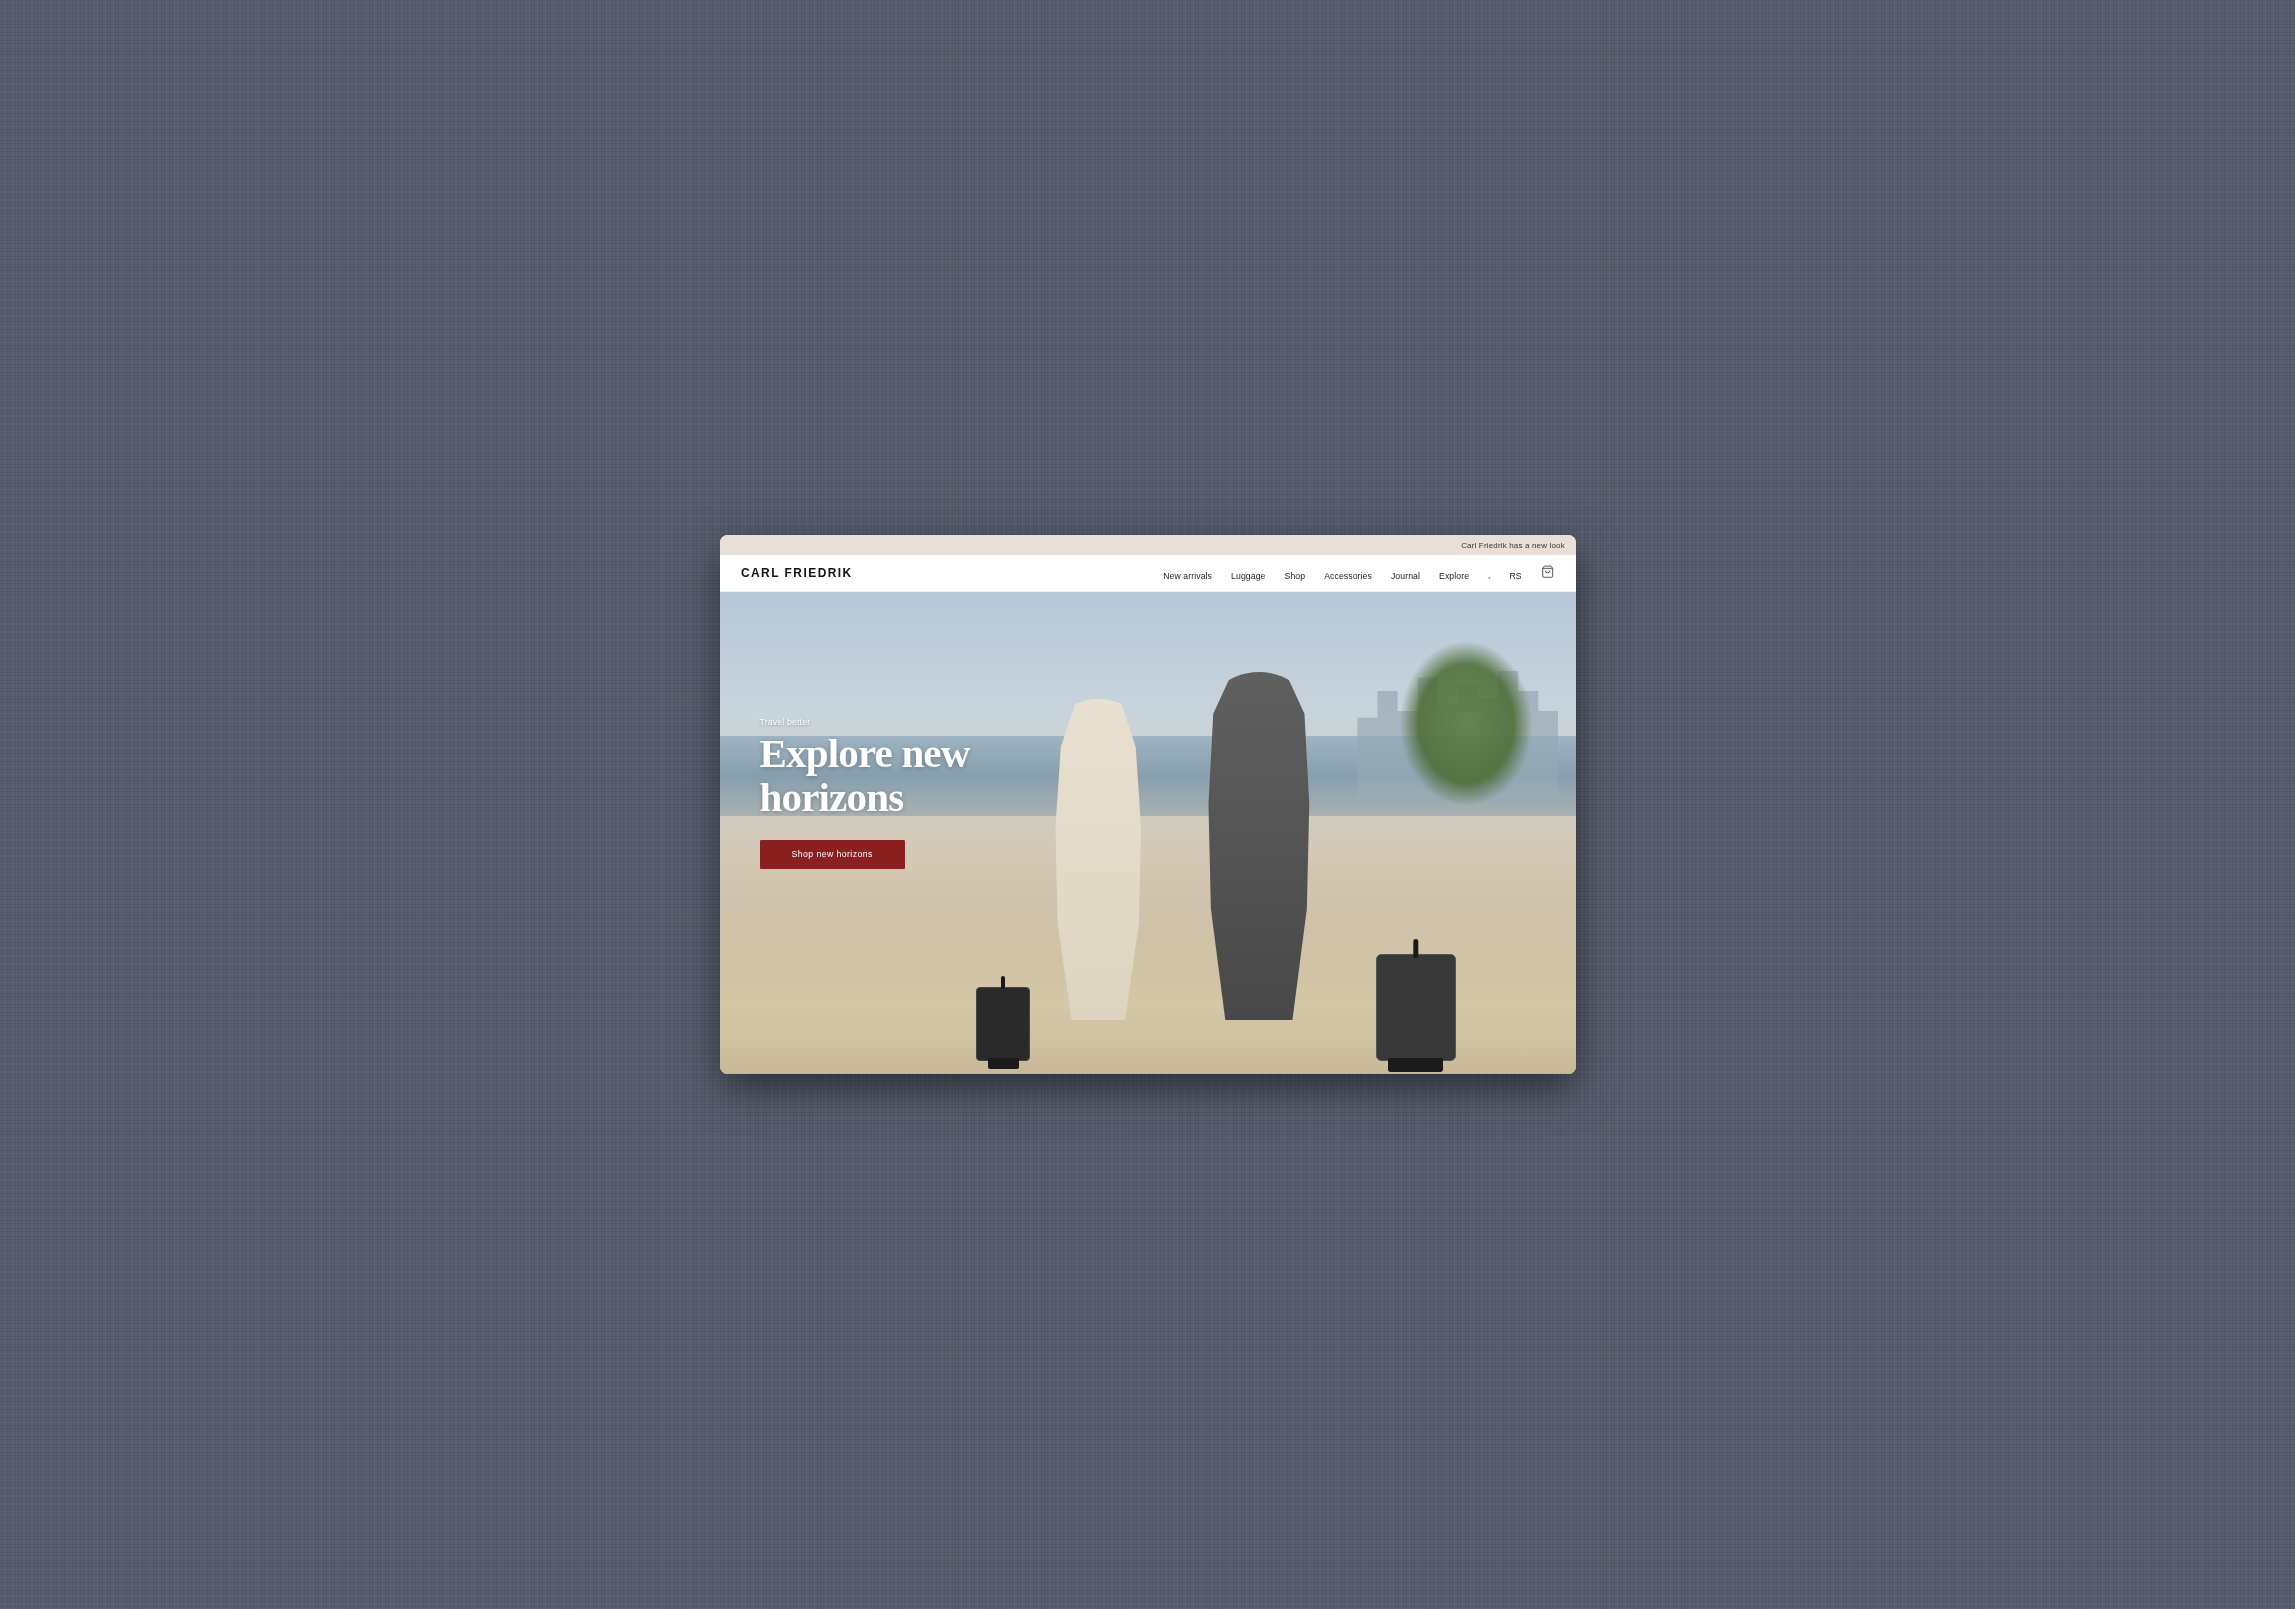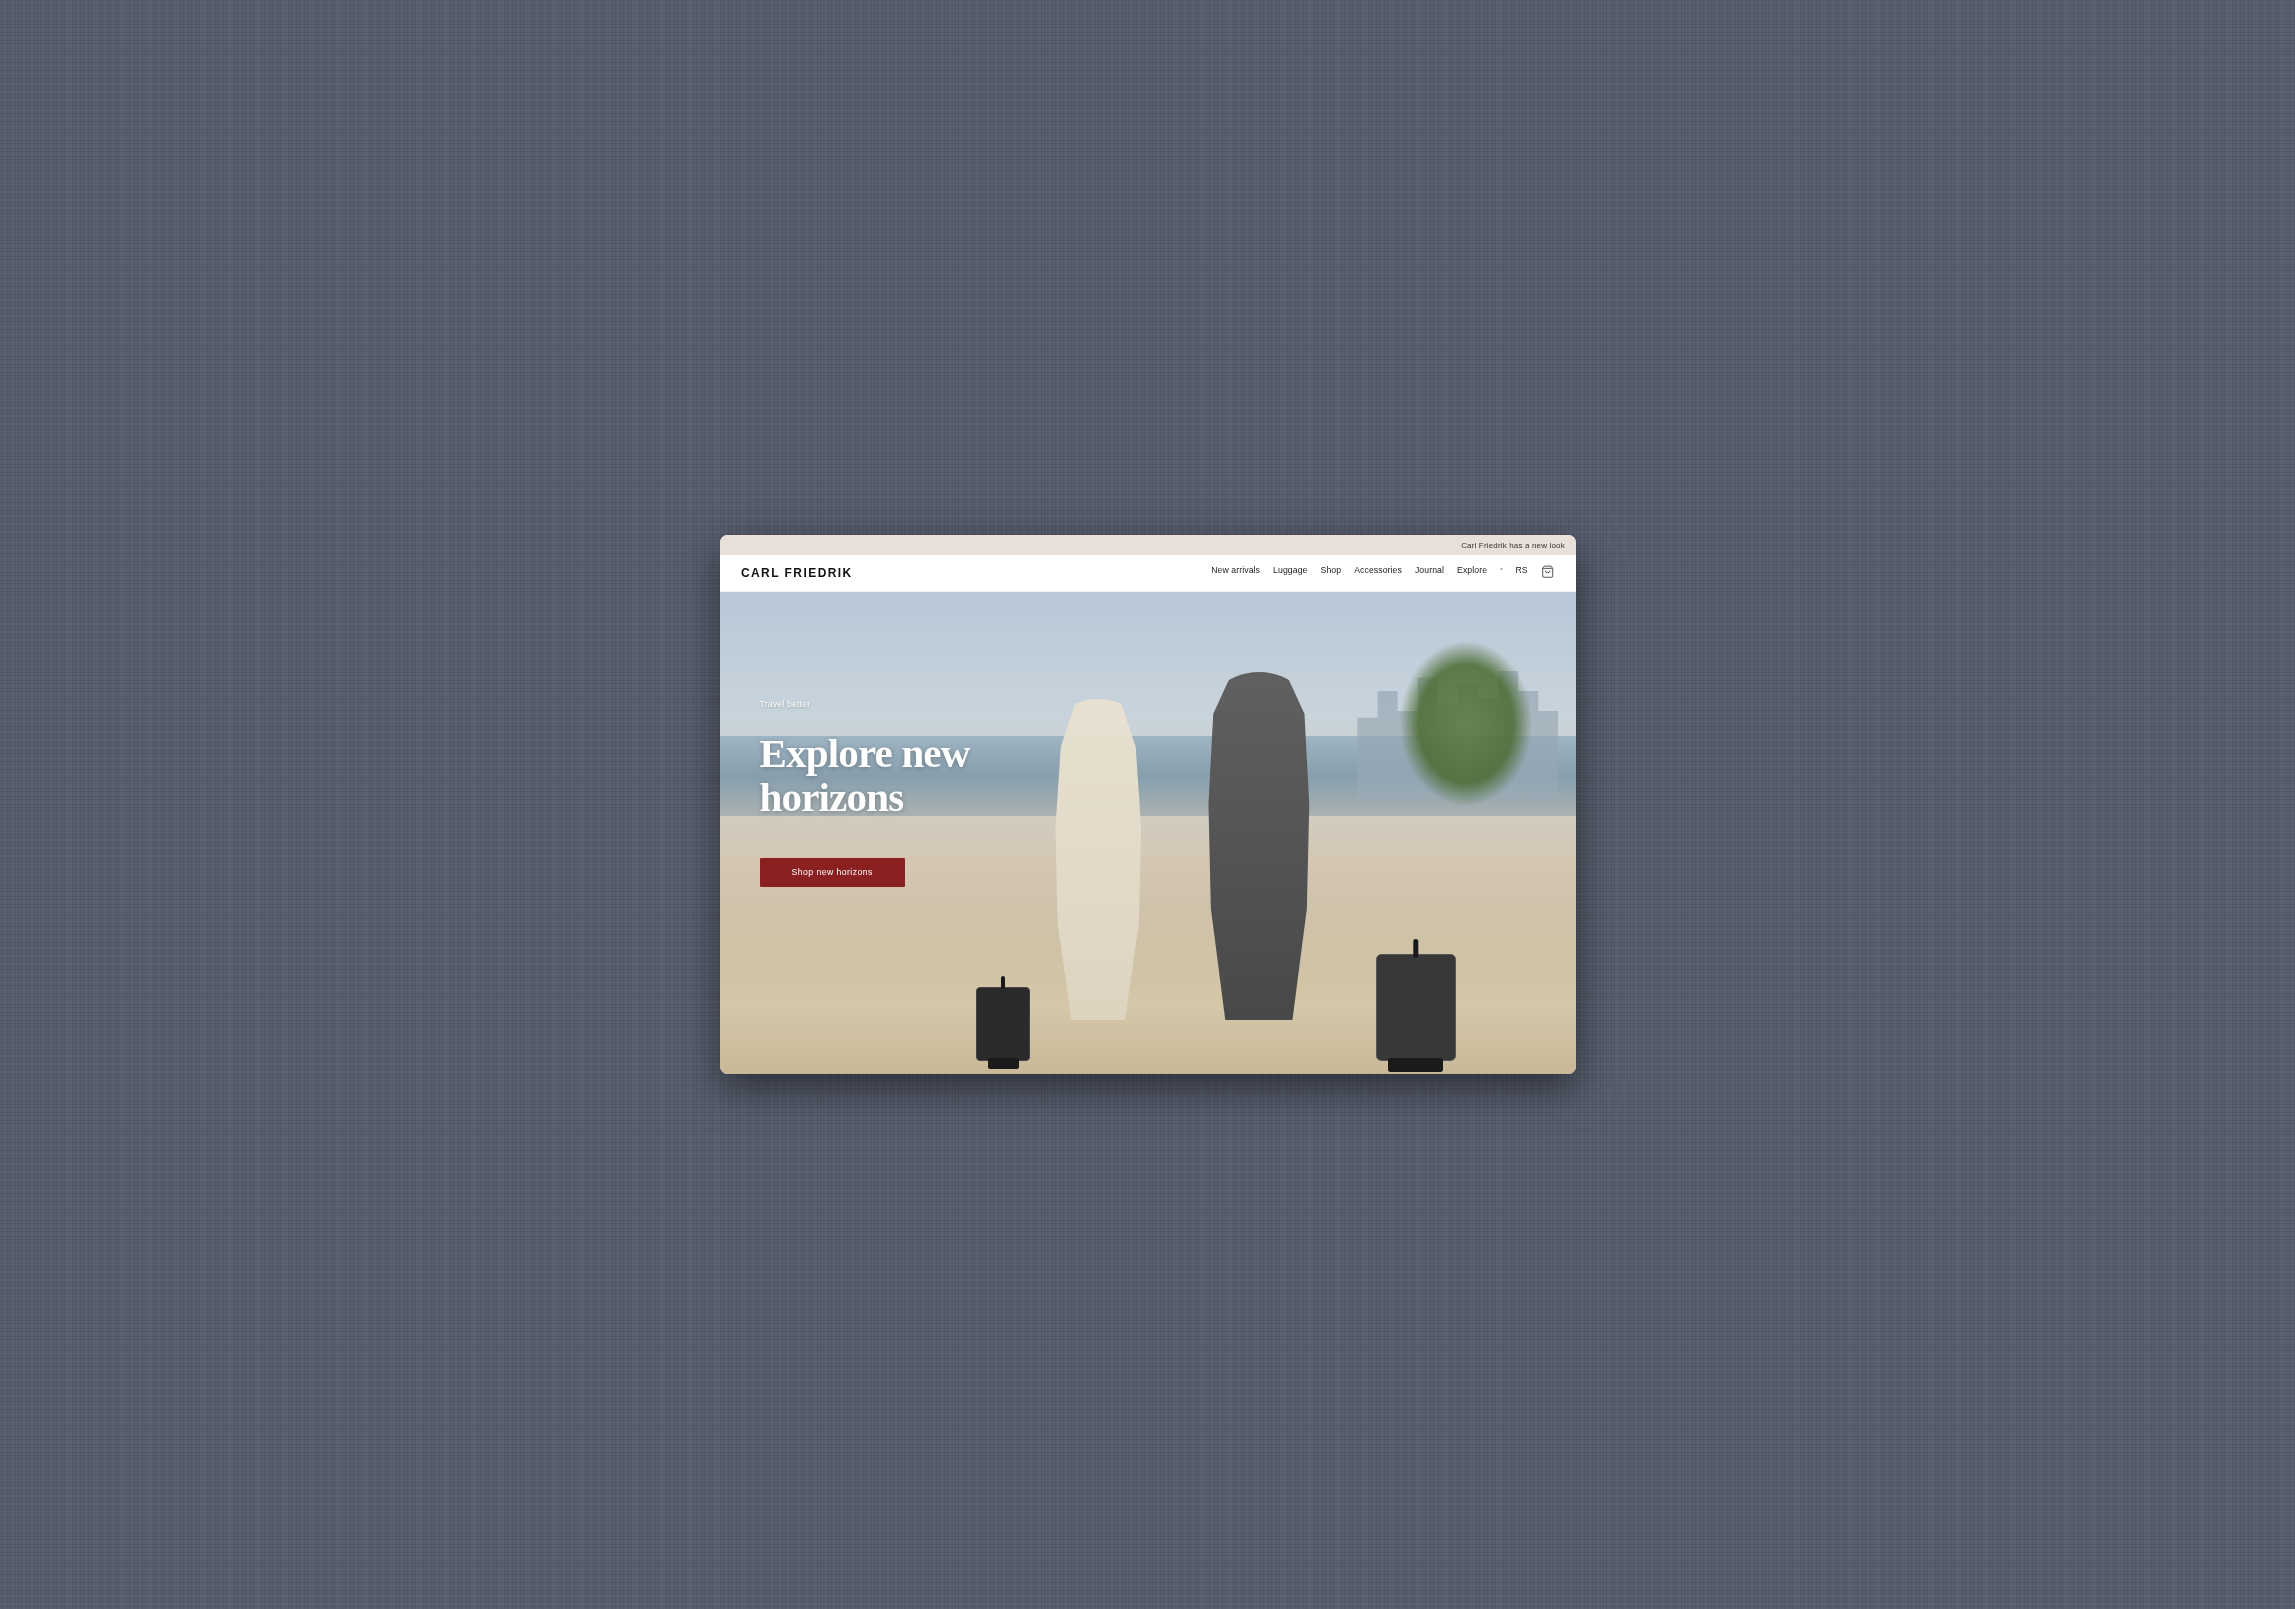--- a/index.html
+++ b/index.html
@@ -62,22 +62,22 @@
     .navbar-logo {
       font-size: 12px;
       font-weight: 700;
       letter-spacing: 0.12em;
       color: #111;
       text-transform: uppercase;
     }
 
     .navbar-nav {
       display: flex;
-      align-items: flex-start;
-      gap: 13px;
+      align-items: flex-end;
+      gap: 19px;
     }
 
     .nav-item {
       font-size: 8.7px;
       color: #222;
       cursor: pointer;
       text-decoration: none;
       letter-spacing: 0.01em;
     }
 
@@ -225,21 +225,20 @@
       top: 0;
       left: 0;
       right: 0;
       bottom: 0;
       display: flex;
       flex-direction: column;
       justify-content: center;
       align-items: flex-start;
       padding: 0 40px;
       padding-bottom: 80px;
-      gap: 18px;
     }
 
     .hero-eyebrow {
       color: #fff;
       font-size: 8.7px;
       font-weight: 400;
       letter-spacing: 0.02em;
       margin-bottom: 5.4px;
       text-shadow: 0 0.7px 2.7px rgba(0,0,0,0.3);
     }

